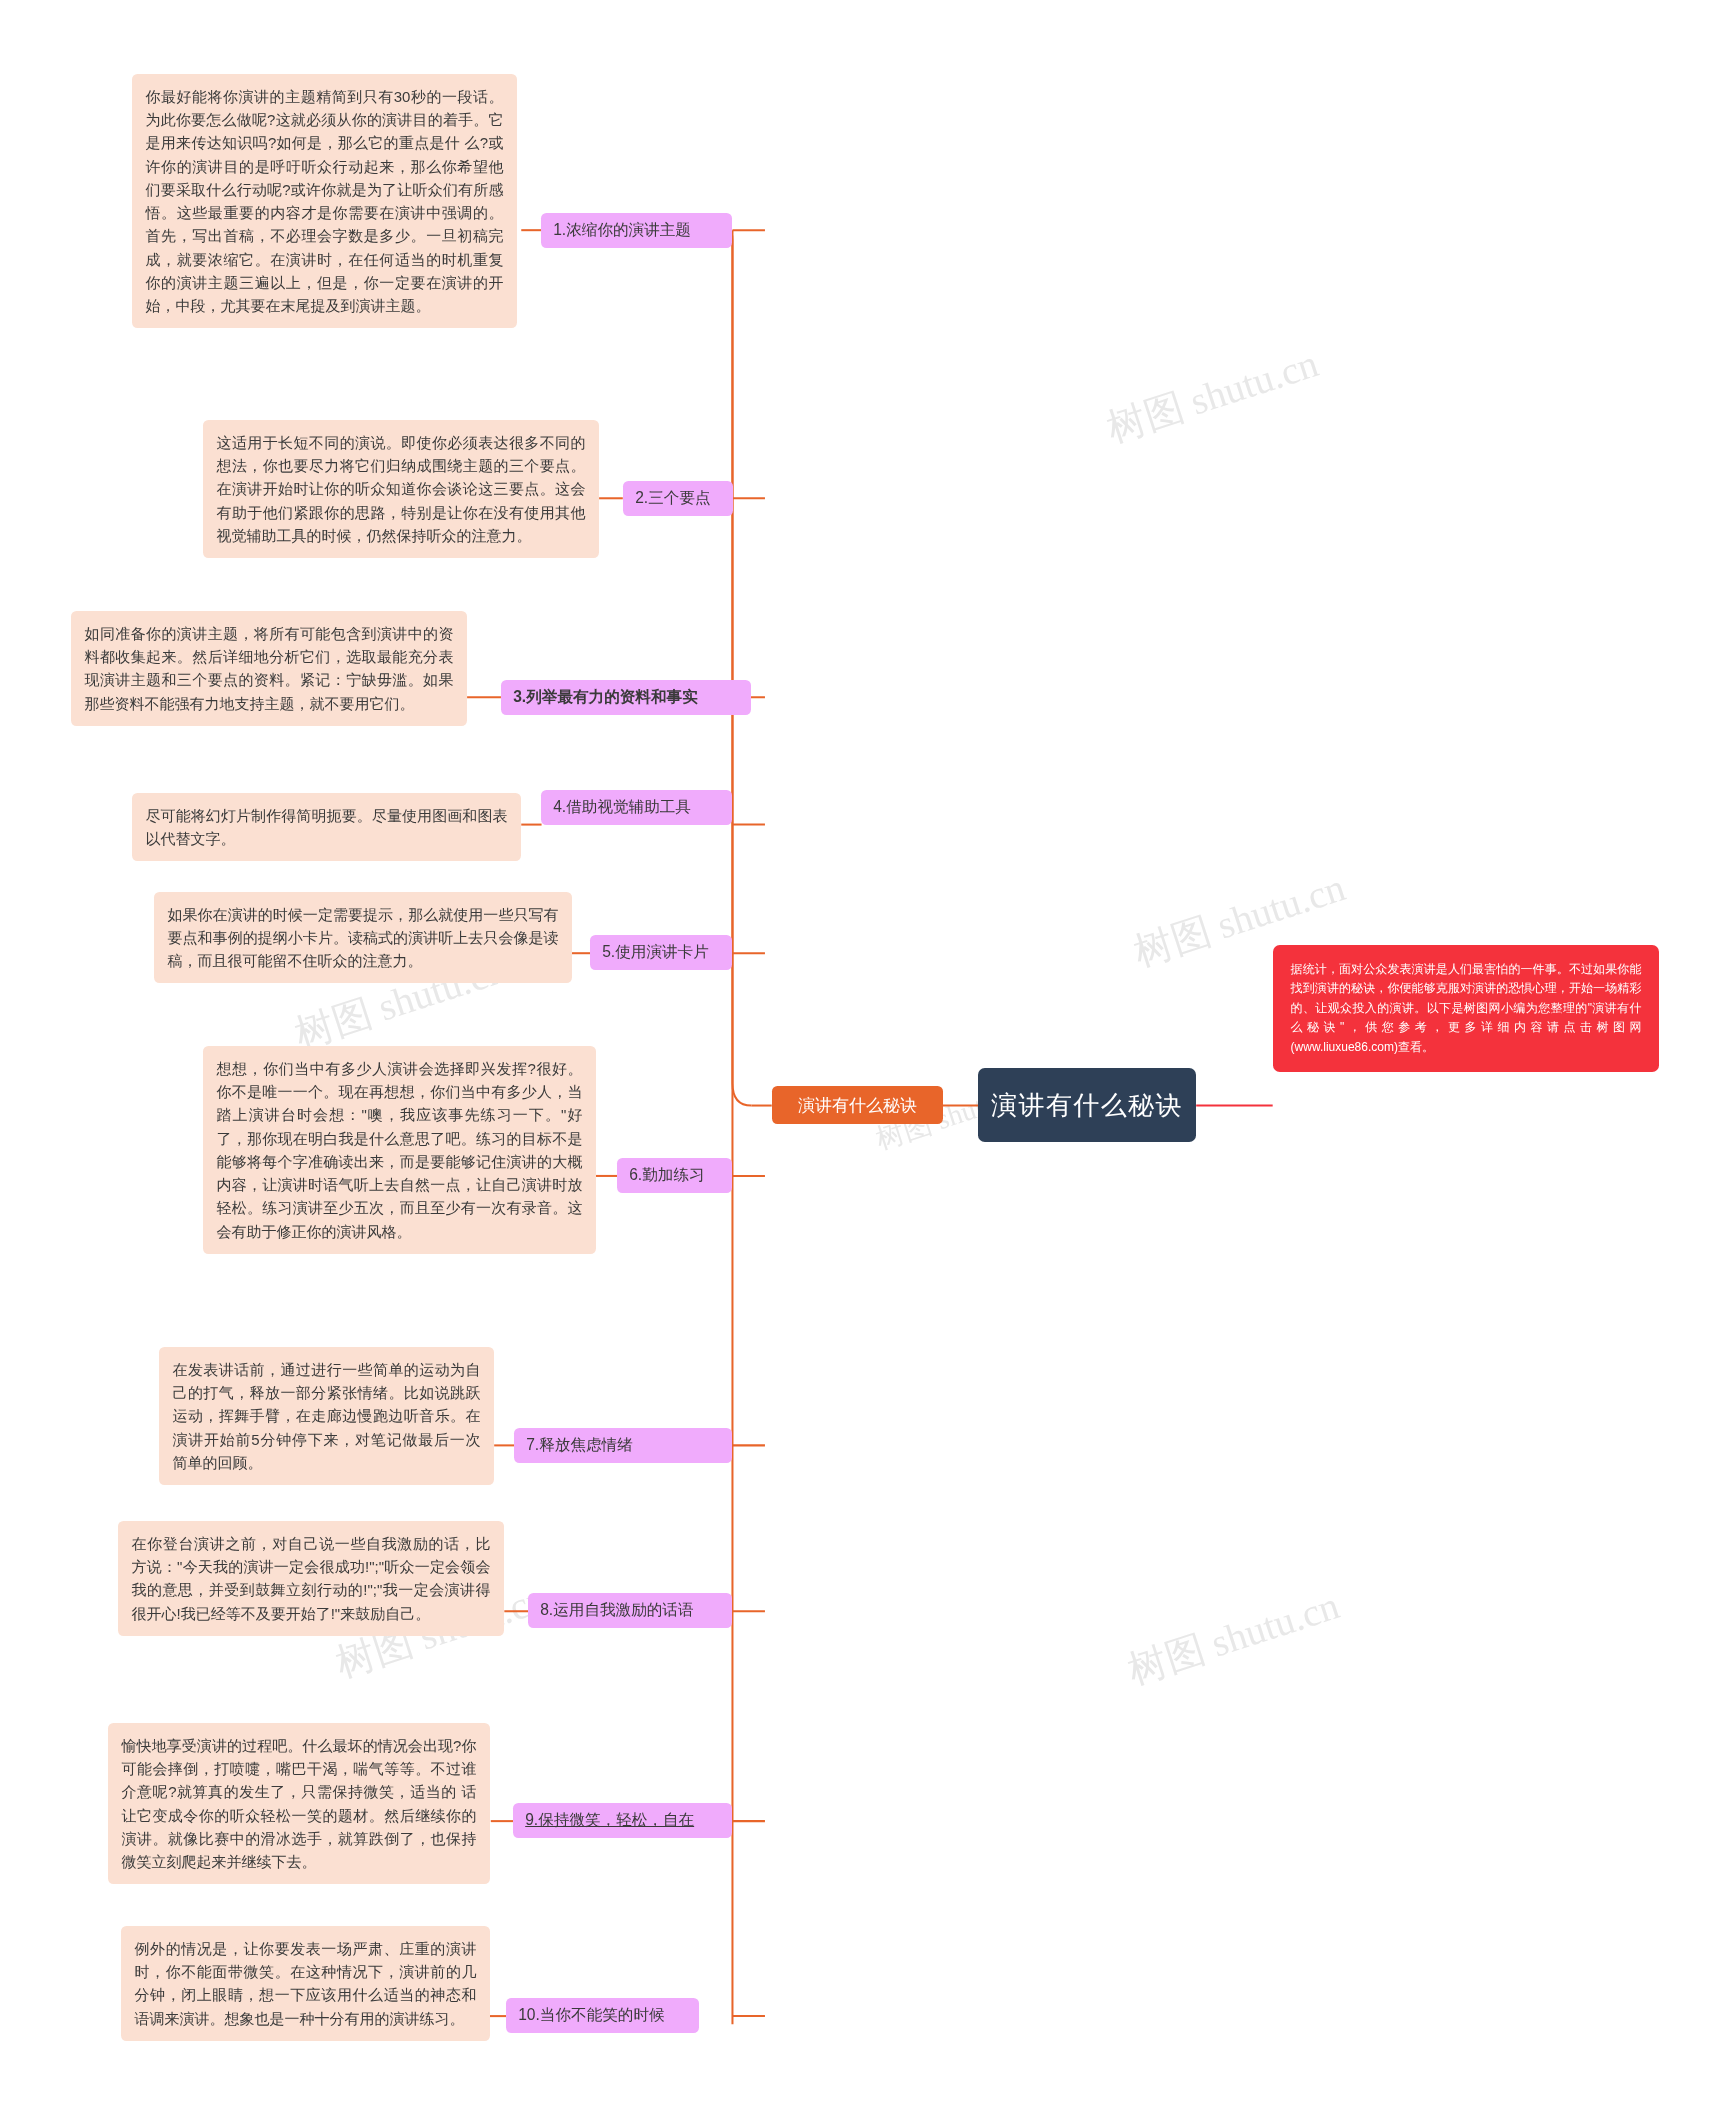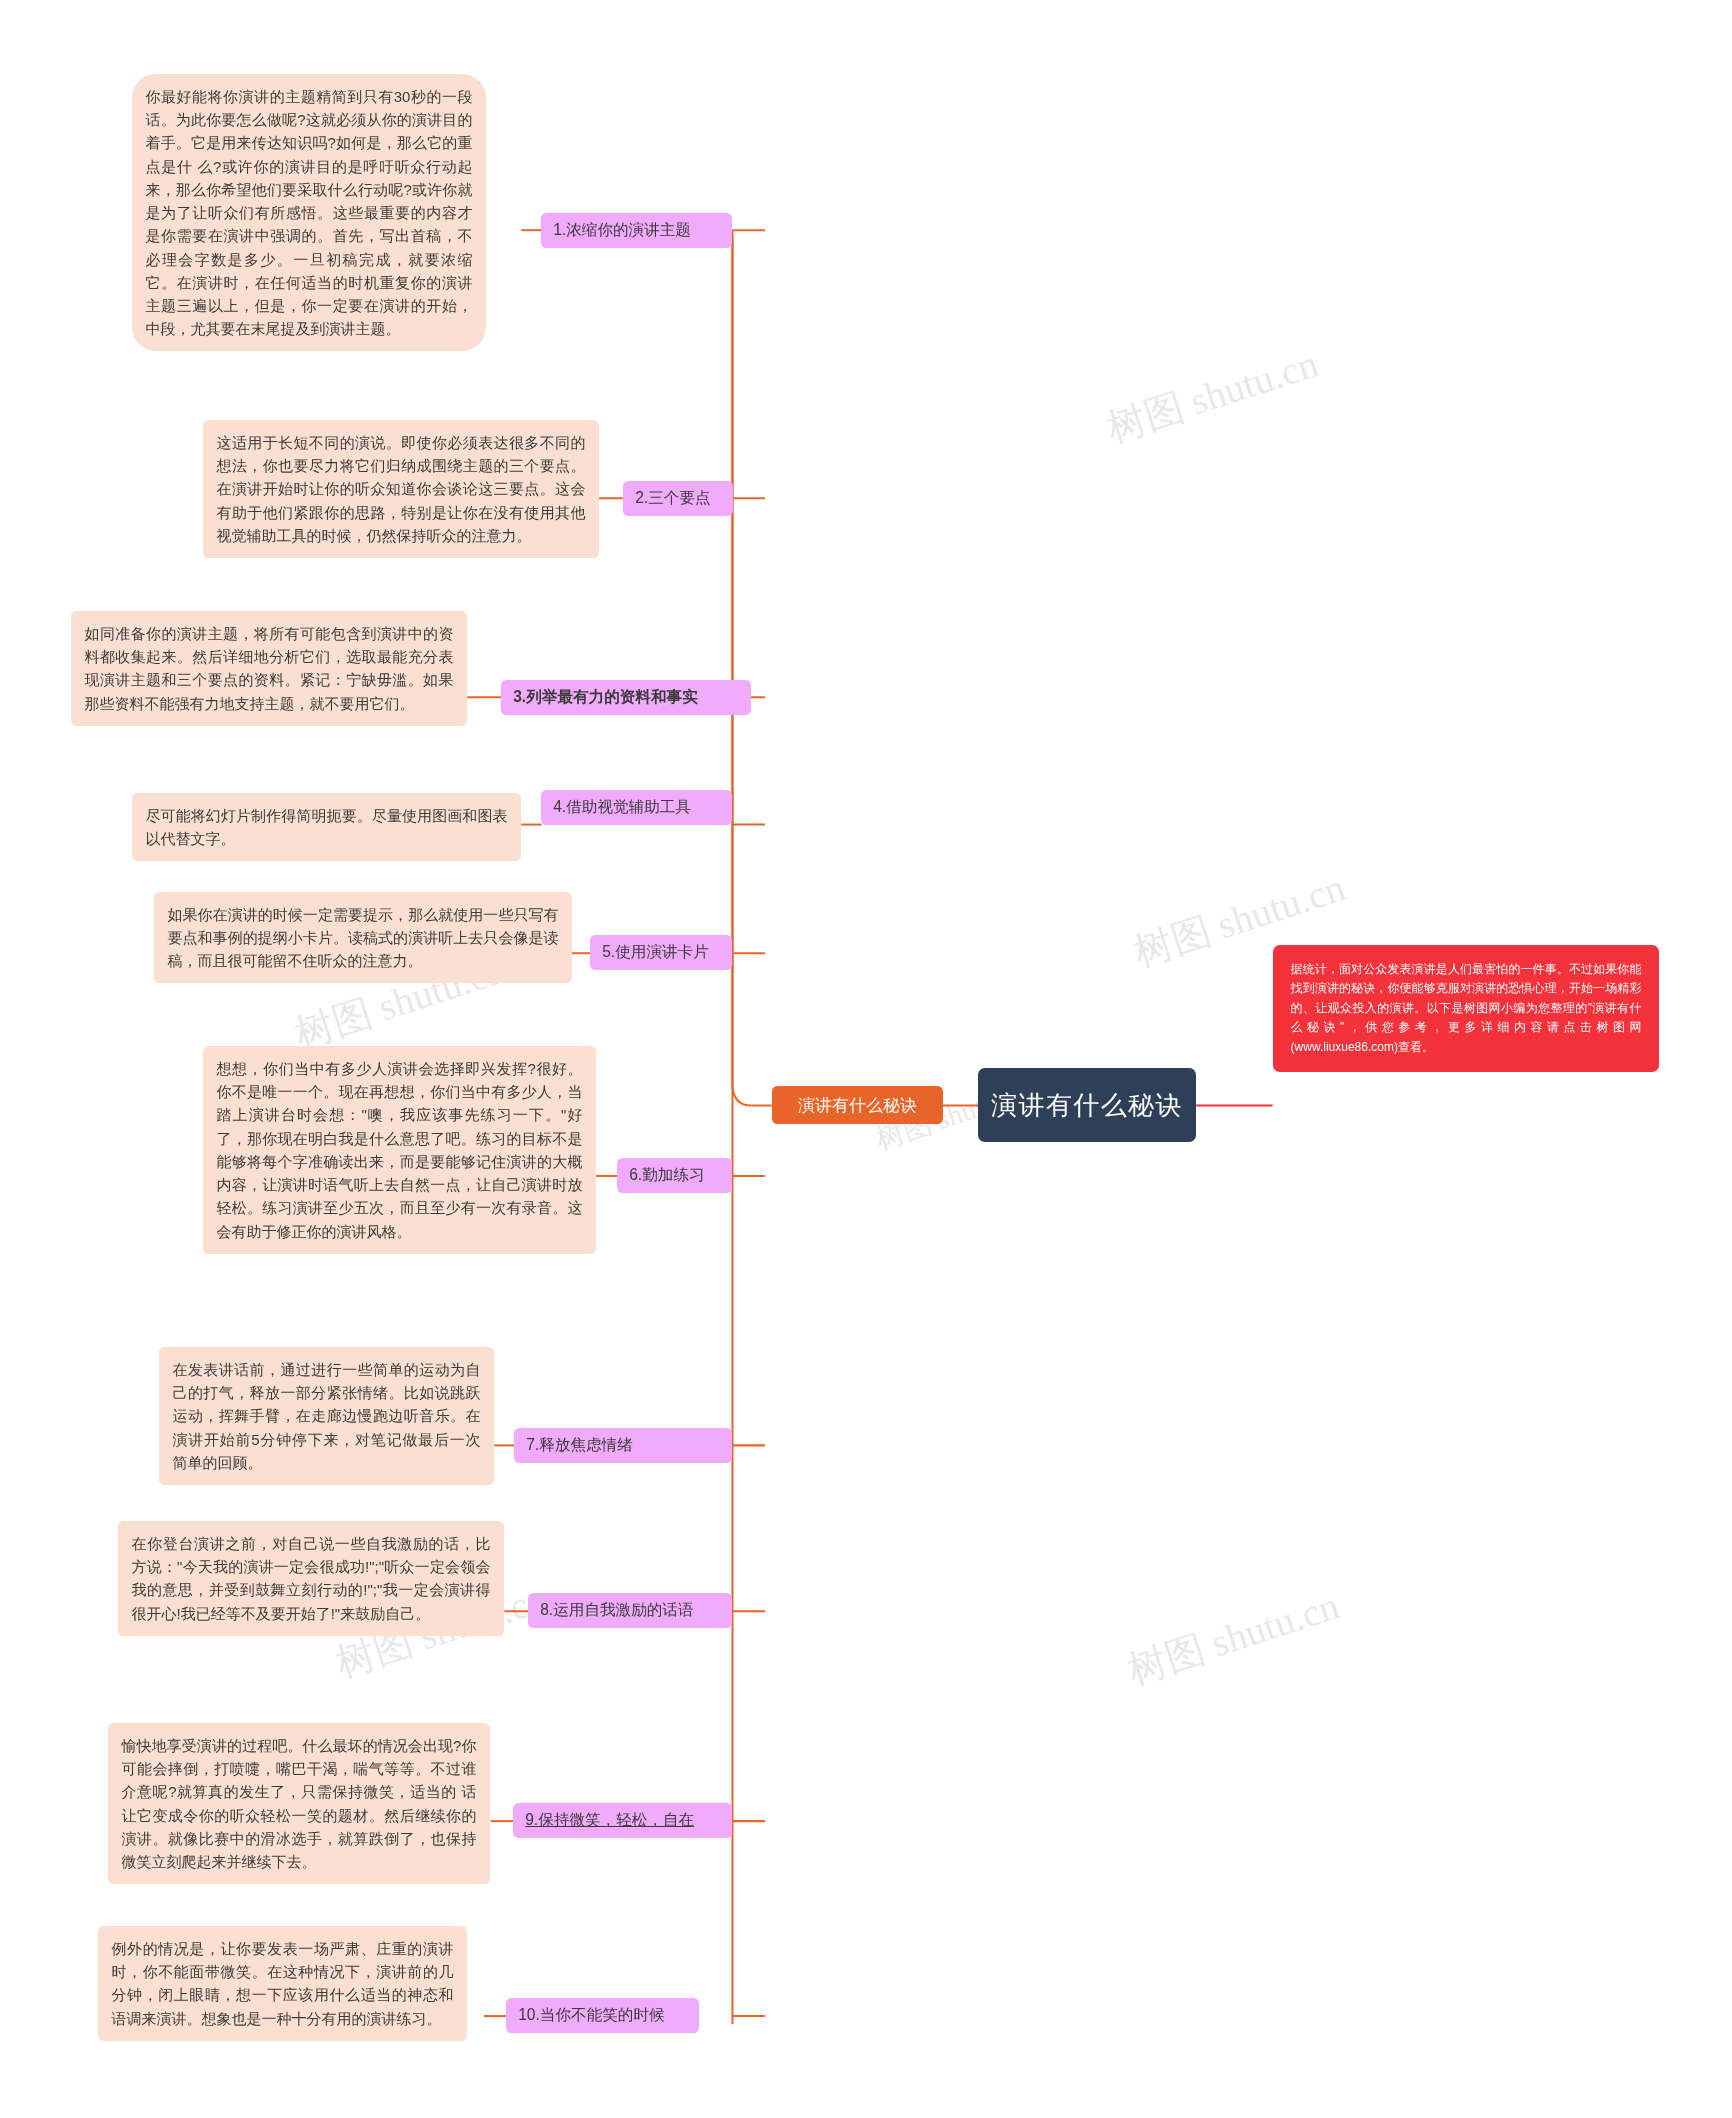--- a/index.html
+++ b/index.html
@@ -165,21 +165,21 @@
     <span>演讲有什么秘诀</span>
   </div>
 
   <div class="node note">
     <span>据统计，面对公众发表演讲是人们最害怕的一件事。不过如果你能找到演讲的秘诀，你便能够克服对演讲的恐惧心理，开始一场精彩的、让观众投入的演讲。以下是树图网小编为您整理的"演讲有什么秘诀"，供您参考，更多详细内容请点击树图网(www.liuxue86.com)查看。</span>
   </div>
 
   <div class="node branch" style="left:541px; top:213px; width:191px;">
     <span>1.浓缩你的演讲主题</span>
   </div>
-  <div class="node leaf" style="left:132px; top:74px; width:354px;border-radius:24px;">
+  <div class="node leaf" style="left:132px; top:74px; width:385px;">
     <span>你最好能将你演讲的主题精简到只有30秒的一段话。为此你要怎么做呢?这就必须从你的演讲目的着手。它是用来传达知识吗?如何是，那么它的重点是什 么?或许你的演讲目的是呼吁听众行动起来，那么你希望他们要采取什么行动呢?或许你就是为了让听众们有所感悟。这些最重要的内容才是你需要在演讲中强调的。首先，写出首稿，不必理会字数是多少。一旦初稿完成，就要浓缩它。在演讲时，在任何适当的时机重复你的演讲主题三遍以上，但是，你一定要在演讲的开始，中段，尤其要在末尾提及到演讲主题。</span>
   </div>
 
   <div class="node branch" style="left:623px; top:481px; width:110px;">
     <span>2.三个要点</span>
   </div>
   <div class="node leaf" style="left:203px; top:420px; width:396px;">
     <span>这适用于长短不同的演说。即使你必须表达很多不同的想法，你也要尽力将它们归纳成围绕主题的三个要点。在演讲开始时让你的听众知道你会谈论这三要点。这会有助于他们紧跟你的思路，特别是让你在没有使用其他视觉辅助工具的时候，仍然保持听众的注意力。</span>
   </div>
 
@@ -228,18 +228,18 @@
   <div class="node branch" style="left:513px; top:1803px; width:219px;text-decoration:underline;">
     <span>9.保持微笑，轻松，自在</span>
   </div>
   <div class="node leaf" style="left:108px; top:1723px; width:382px;">
     <span>愉快地享受演讲的过程吧。什么最坏的情况会出现?你可能会摔倒，打喷嚏，嘴巴干渴，喘气等等。不过谁介意呢?就算真的发生了，只需保持微笑，适当的 话让它变成令你的听众轻松一笑的题材。然后继续你的演讲。就像比赛中的滑冰选手，就算跌倒了，也保持微笑立刻爬起来并继续下去。</span>
   </div>
 
   <div class="node branch" style="left:506px; top:1998px; width:193px;">
     <span>10.当你不能笑的时候</span>
   </div>
-  <div class="node leaf" style="left:98px; top:1926px; width:369px;">
+  <div class="node leaf" style="left:121px; top:1926px; width:369px;">
     <span>例外的情况是，让你要发表一场严肃、庄重的演讲时，你不能面带微笑。在这种情况下，演讲前的几分钟，闭上眼睛，想一下应该用什么适当的神态和语调来演讲。想象也是一种十分有用的演讲练习。</span>
   </div>
 
 </div>
 
 
 </body></html>

